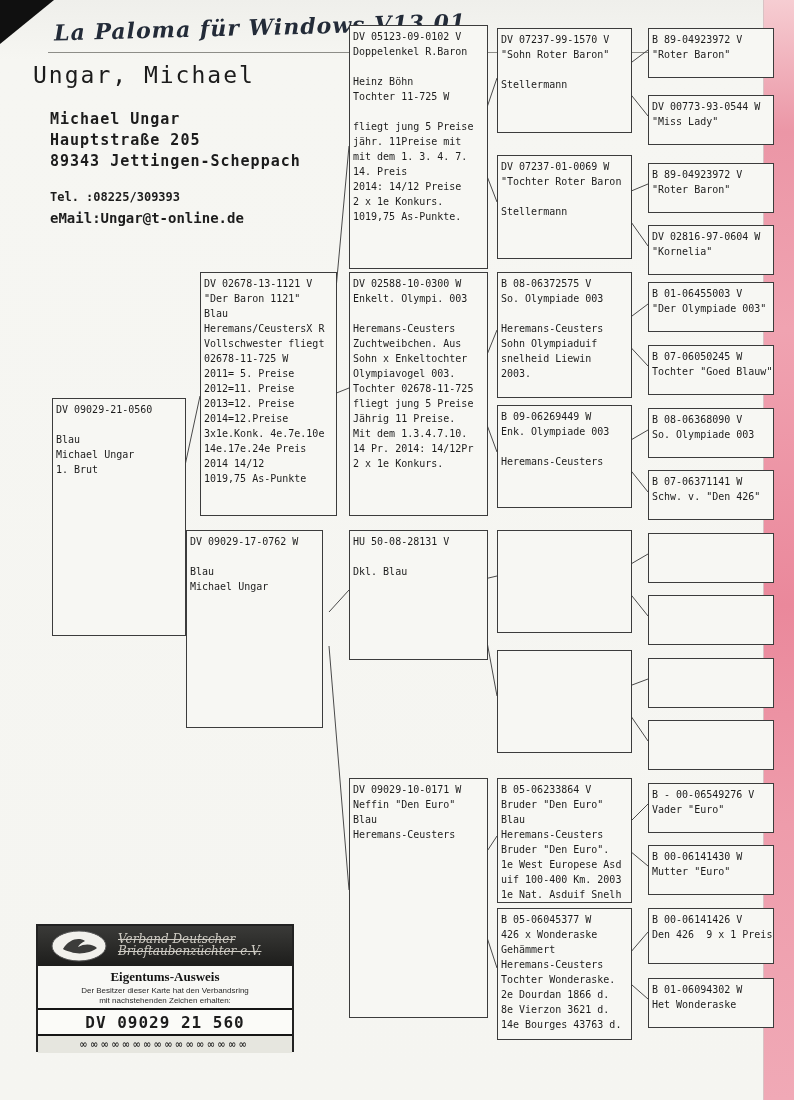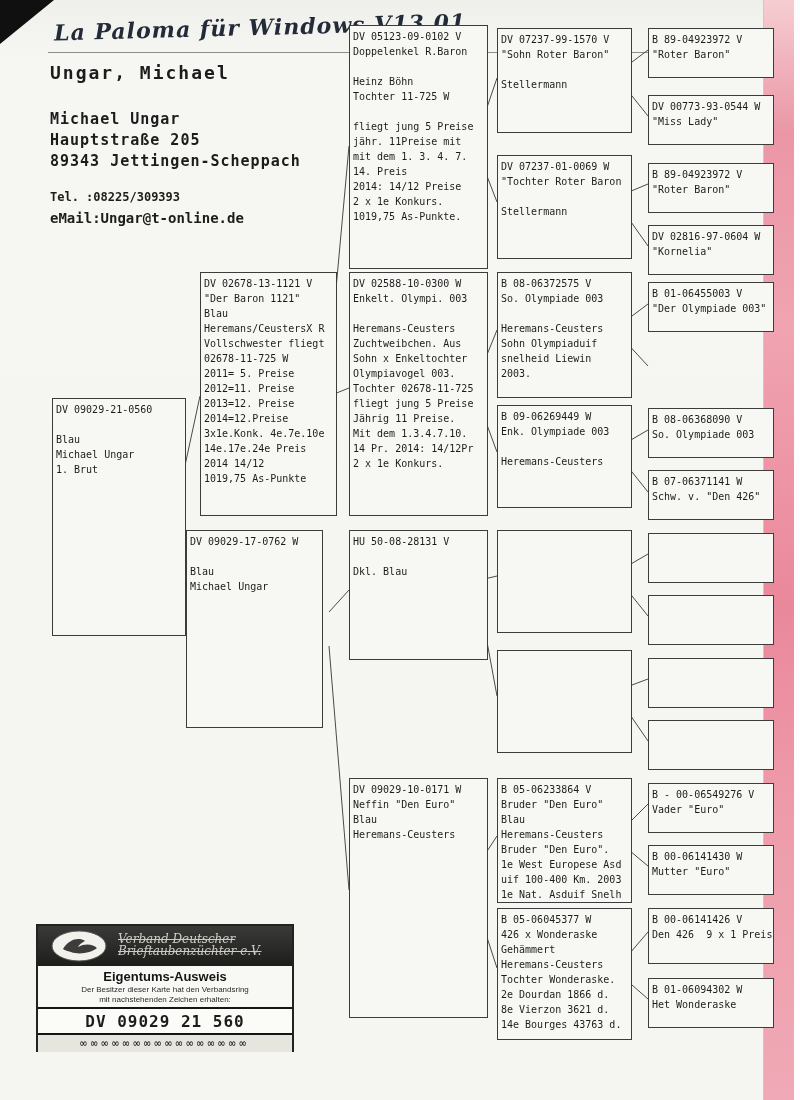--- a/index.html
+++ b/index.html
@@ -10,40 +10,40 @@
   .corner-tri{position:absolute;top:0;left:0;width:0;height:0;
         border-top:44px solid #101010;border-right:54px solid transparent;}
   .scan-strip{position:absolute;top:0;left:763px;width:31px;height:1100px;
         background:linear-gradient(180deg,#f6cdd2 0%,#eb96a6 12%,#f0a3b1 30%,#ea889b 55%,#ee9cab 75%,#f0a9b6 100%);
         border-left:1px solid #d9c2c4;}
   .scan-edge-white{position:absolute;top:0;left:794px;width:6px;height:1100px;background:#fdfdfd;}
   
   .logo{position:absolute;left:54px;top:14px;font-family:"DejaVu Serif",serif;font-style:italic;font-weight:bold;
         font-size:22px;color:#232b38;transform:rotate(-1.5deg);letter-spacing:1px;}
   .rule{position:absolute;left:48px;top:52px;width:714px;height:1px;background:#8d8d88;}
-  .owner{position:absolute;left:50px;top:62px;font-size:18px;font-weight:bold;letter-spacing:2px;}
+  .owner{position:absolute;left:33px;top:62px;font-size:23px;font-weight:normal;letter-spacing:2px;}
   .addr{position:absolute;left:50px;font-size:15px;font-weight:bold;letter-spacing:1px;}
   .a0{top:110px}.a1{top:131px}.a2{top:152px}
   .tel{position:absolute;left:50px;top:190px;font-size:12px;font-weight:bold;}
   .email{position:absolute;left:50px;top:210px;font-size:14px;font-weight:bold;}
   
   .pbox{position:absolute;border:1px solid #3c3c3c;background:#f7f7f3;font-size:10px;line-height:15px;
         padding:3px 3px;overflow:hidden;}
   .pbox div{white-space:pre;}
   
   .connectors{position:absolute;top:0;left:0;pointer-events:none;}
   .connectors line{stroke:#4a4a4a;stroke-width:1;}
   
   .card{position:absolute;left:36px;top:924px;width:258px;height:128px;border:2px solid #222;
         background:#f8f8f5;box-sizing:border-box;}
   .card-band{position:relative;height:40px;background:linear-gradient(180deg,#3a3a38,#1d1d1b);}
   .dove{position:absolute;left:10px;top:3px;width:62px;height:34px;}
   .assoc{position:absolute;left:80px;top:7px;color:#cfccc4;font-family:"DejaVu Serif",serif;font-style:italic;
         font-size:12px;line-height:12px;text-decoration:line-through;}
-  .card-title{text-align:center;font-family:Liberation Sans, sans-serif;font-weight:bold;font-size:13px;
+  .card-title{text-align:center;font-family:Liberation Serif, serif;font-weight:bold;font-size:13px;
         margin-top:3px;color:#141414;}
   .card-sub{text-align:center;font-family:"Liberation Sans",sans-serif;font-size:8px;line-height:9.5px;
         color:#2a2a2a;margin-top:1px;}
   .ring-row{margin-top:3px;border-top:2px solid #151515;border-bottom:2px solid #151515;text-align:center;
         font-weight:bold;font-size:16px;letter-spacing:1px;padding:3px 0 2px 0;background:#fbfbf8;}
   .orn-row{text-align:center;font-size:11px;letter-spacing:4px;color:#1d1d1d;padding-top:2px;background:#e6e6df;
         height:15px;overflow:hidden;}
 </style>
 </head>
 <body>
@@ -232,20 +232,24 @@
       <div>"Roter Baron"</div>
     </div>
   <div class="pbox" style="left:648px;top:225px;width:118px;height:42px">
       <div>DV 02816-97-0604 W</div>
       <div>"Kornelia"</div>
     </div>
   <div class="pbox" style="left:648px;top:282px;width:118px;height:42px">
       <div>B 01-06455003 V</div>
       <div>"Der Olympiade 003"</div>
     </div>
+  <div class="pbox" style="left:648px;top:345px;width:118px;height:42px">
+      <div>B 07-06050245 W</div>
+      <div>Tochter "Goed Blauw"</div>
+    </div>
   <div class="pbox" style="left:648px;top:408px;width:118px;height:42px">
       <div>B 08-06368090 V</div>
       <div>So. Olympiade 003</div>
     </div>
   <div class="pbox" style="left:648px;top:470px;width:118px;height:42px">
       <div>B 07-06371141 W</div>
       <div>Schw. v. "Den 426"</div>
     </div>
   <div class="pbox" style="left:648px;top:533px;width:118px;height:42px"></div>
   <div class="pbox" style="left:648px;top:595px;width:118px;height:42px"></div>

